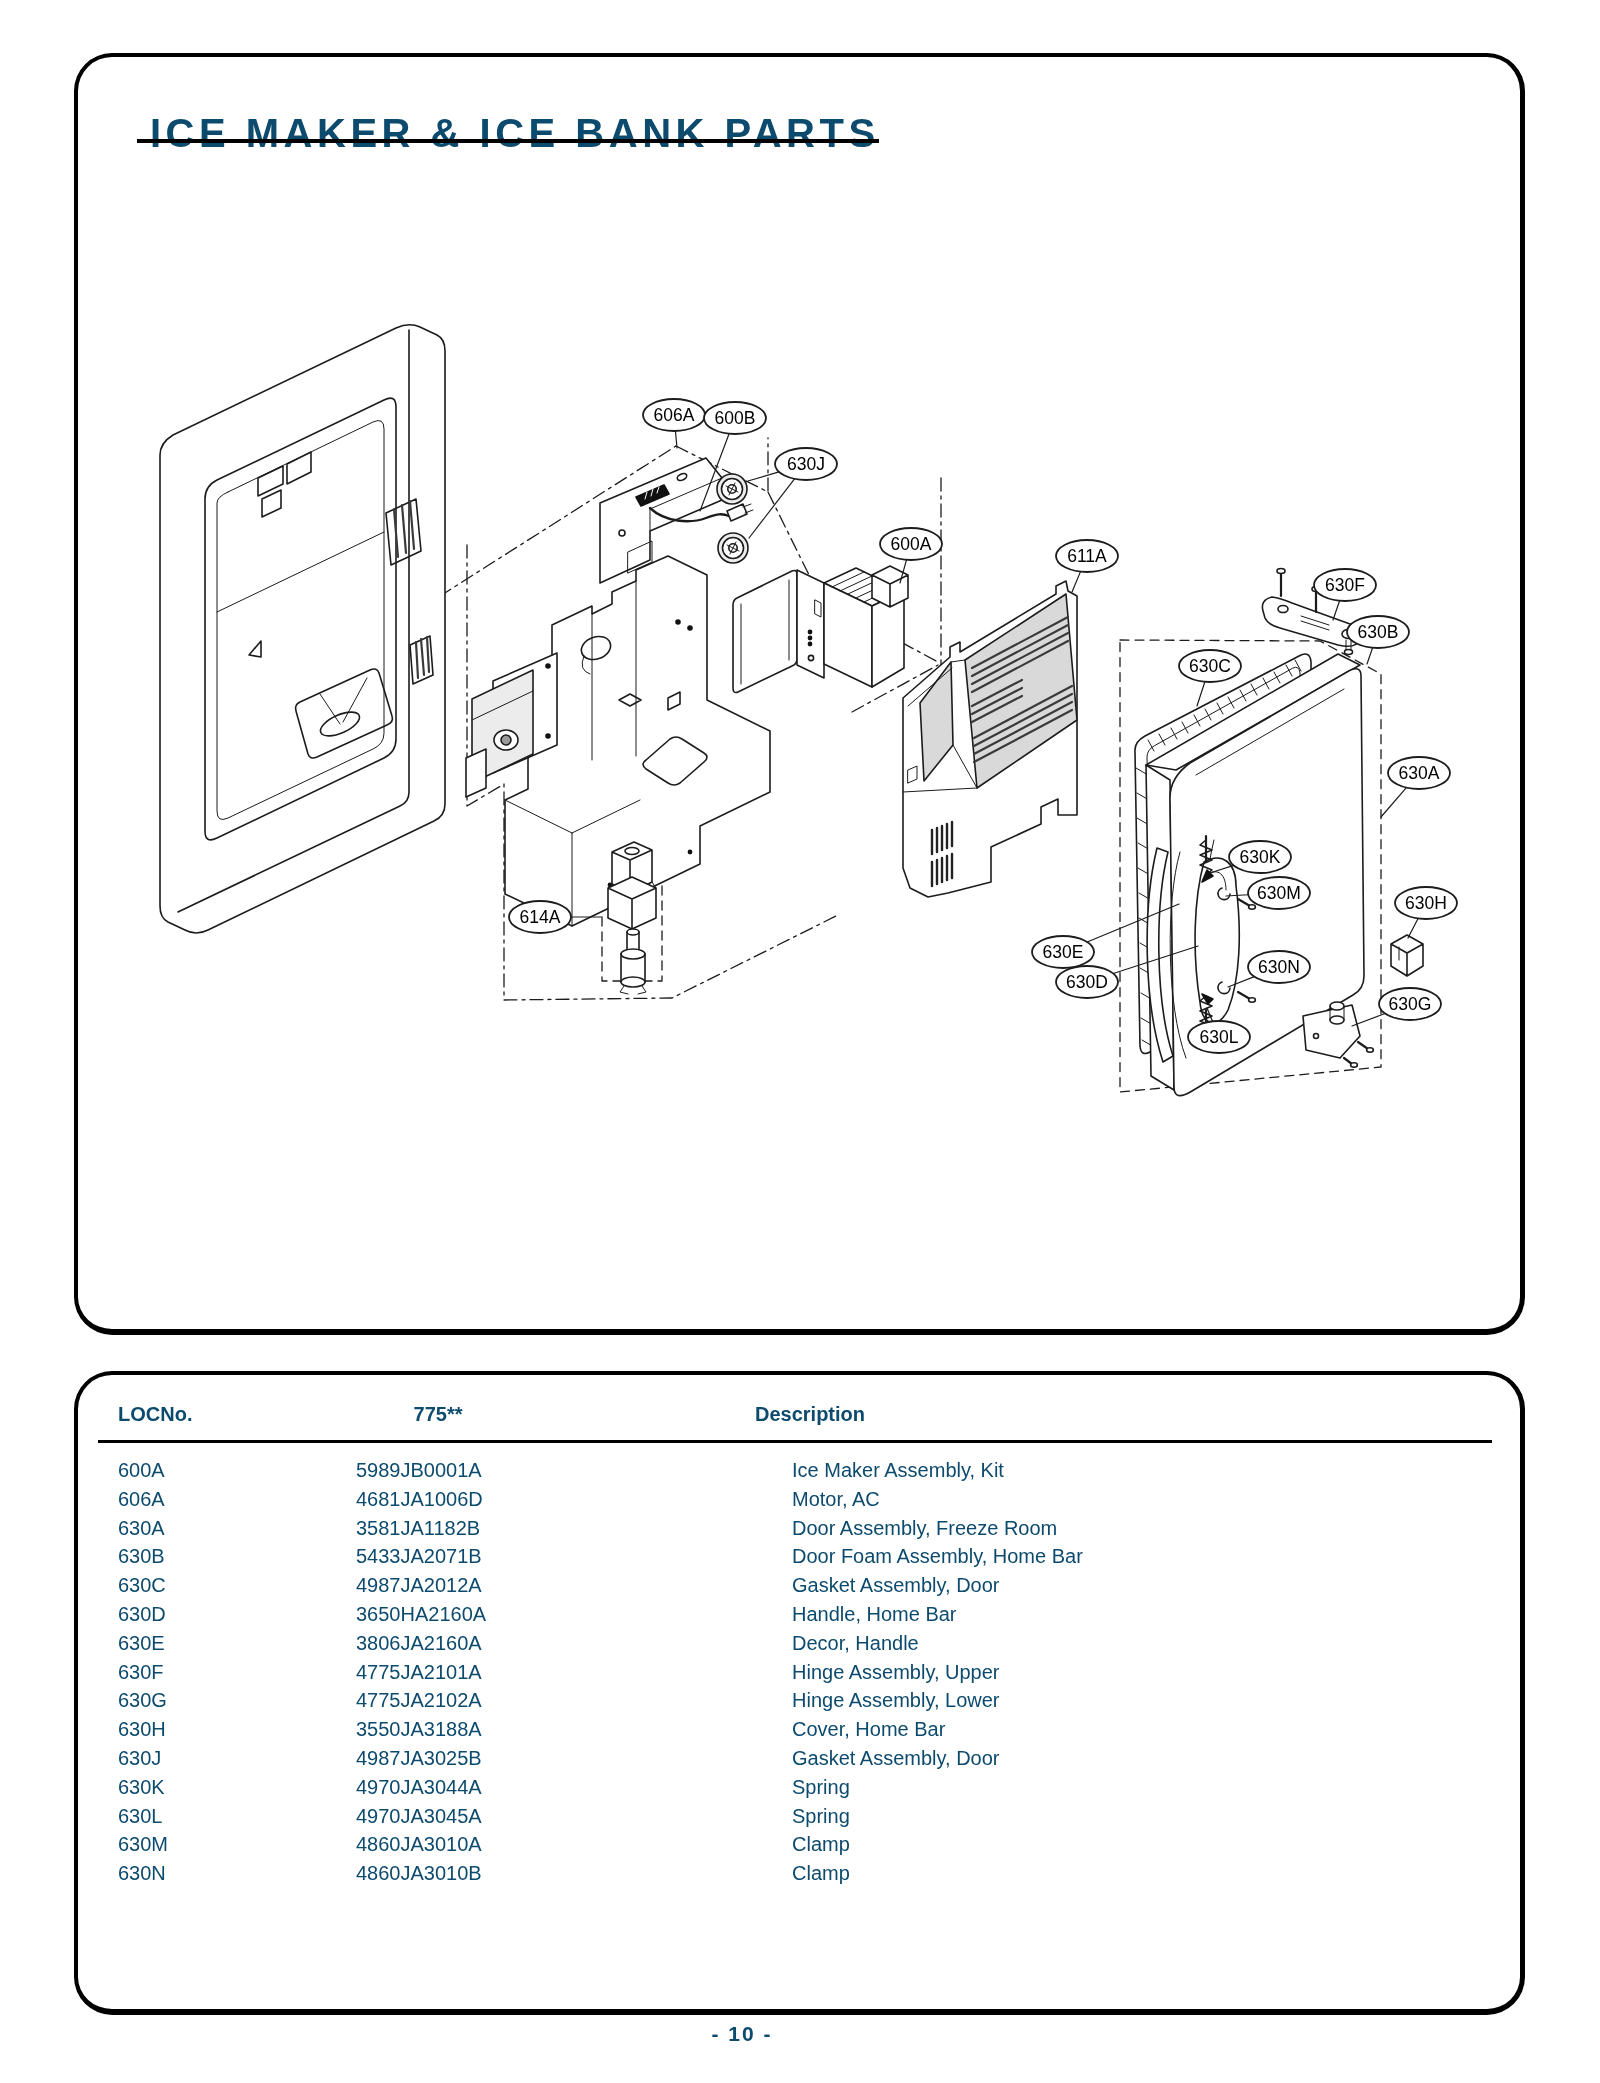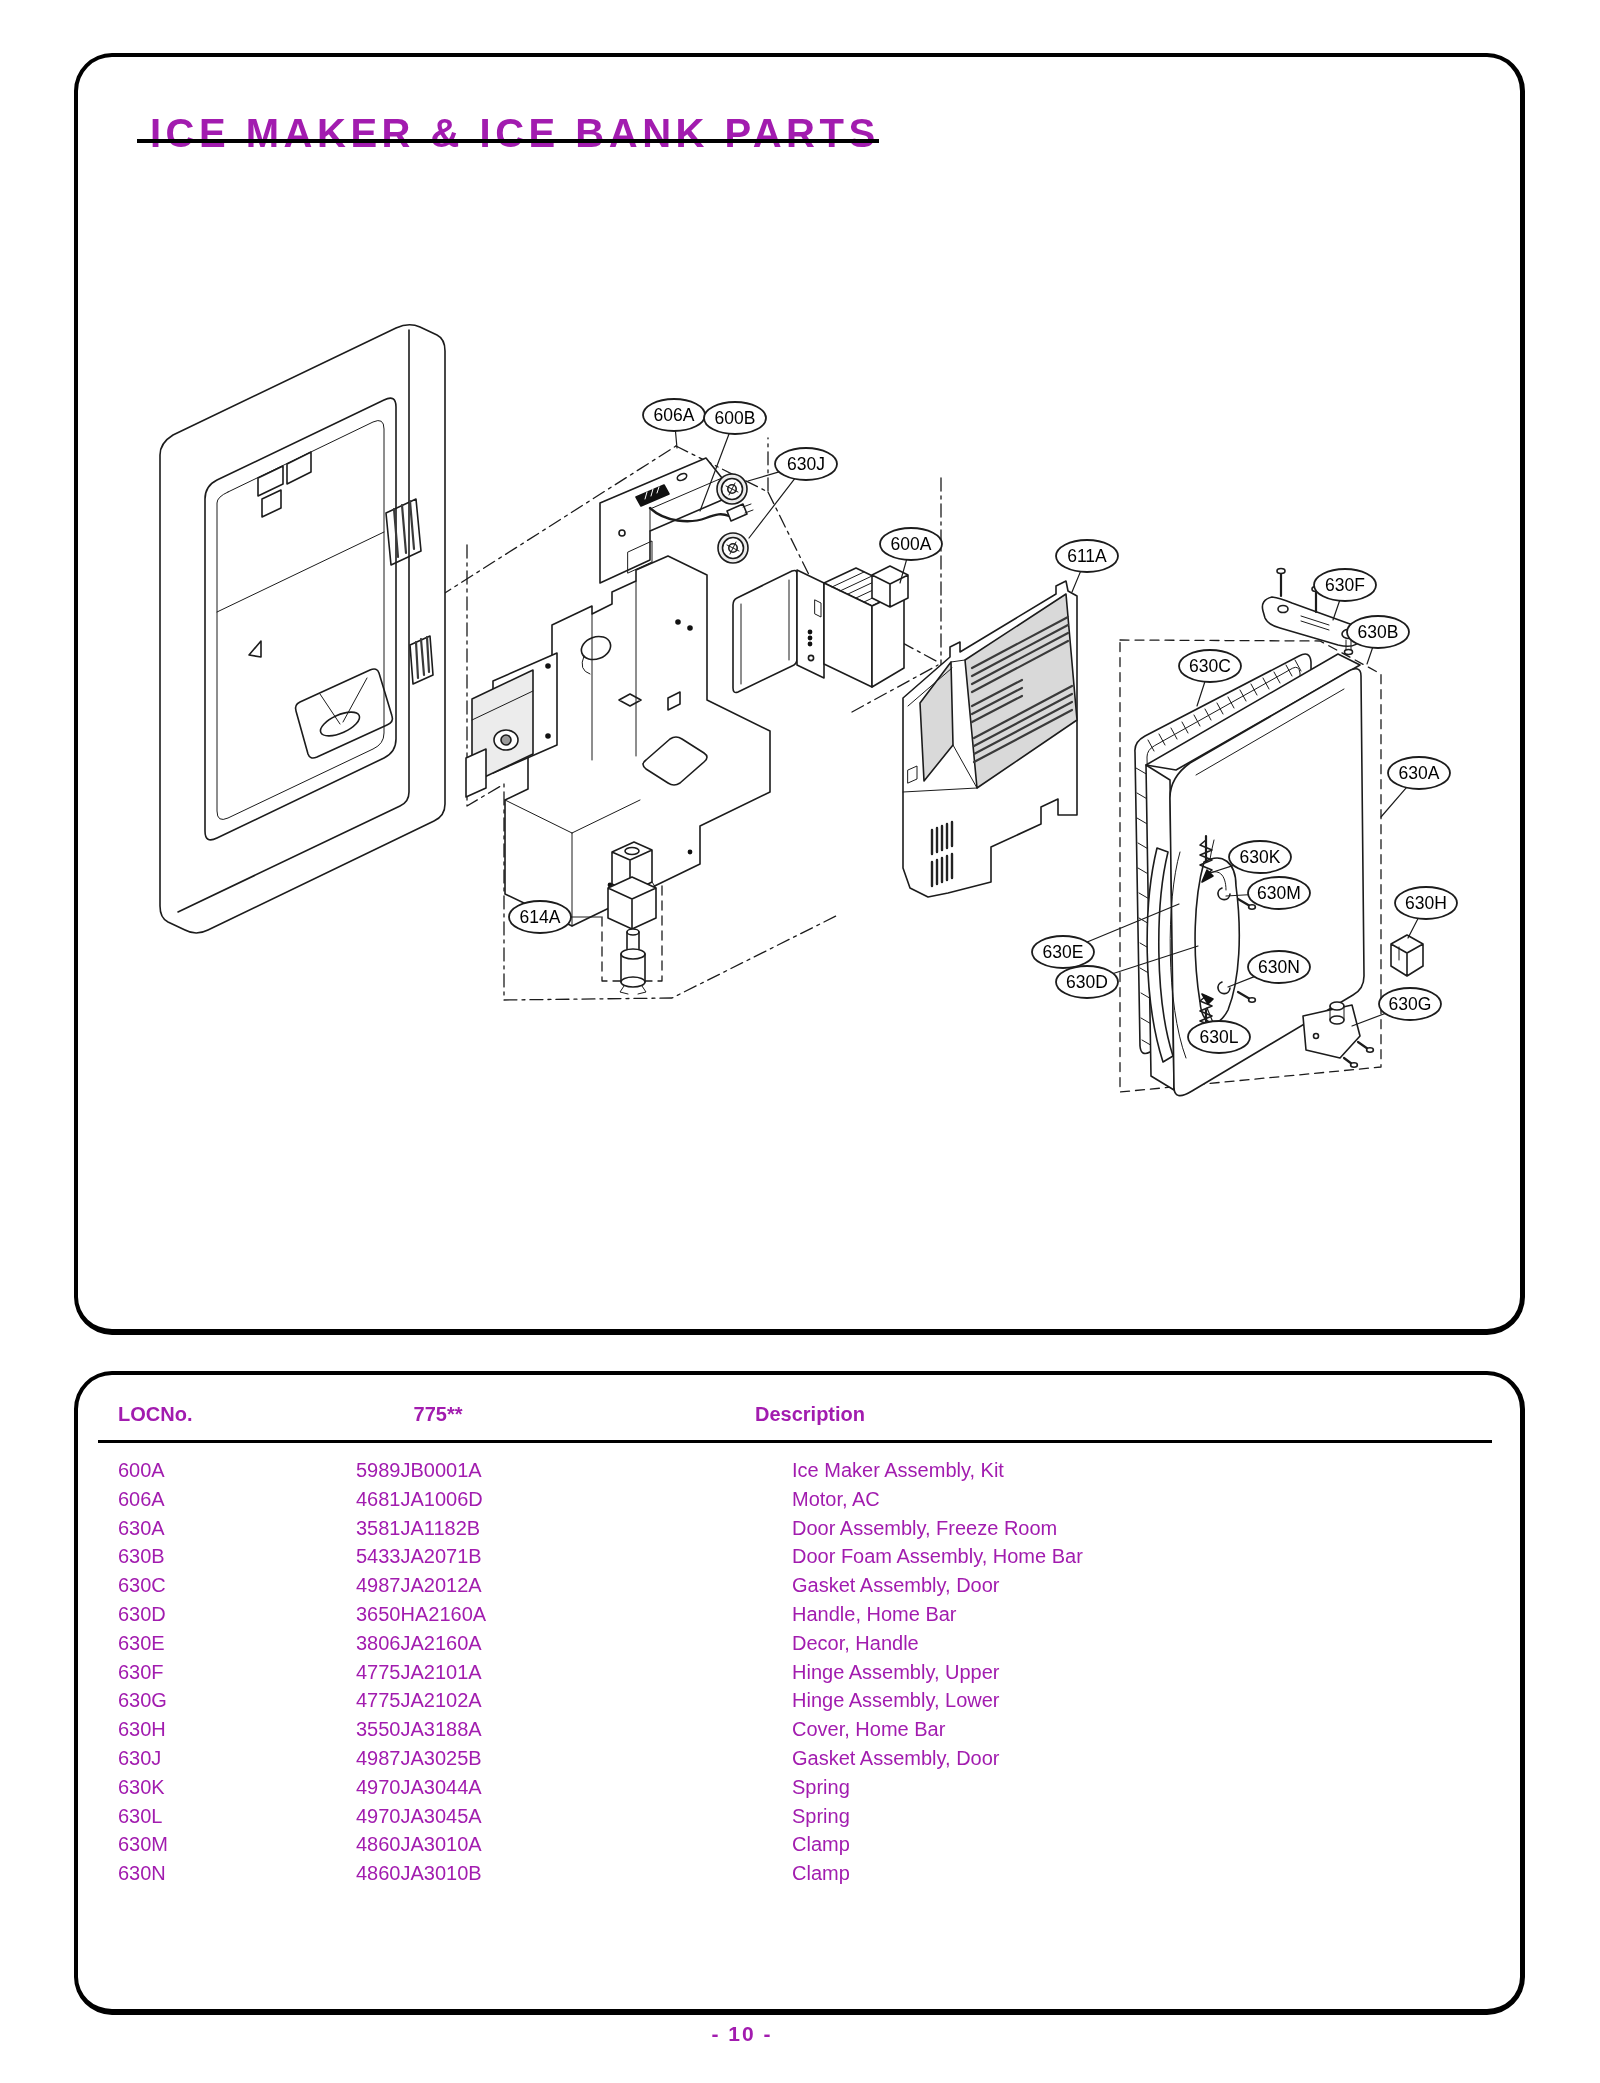--- a/index.html
+++ b/index.html
@@ -1,18 +1,18 @@
 <!DOCTYPE html>
 <html><head>
 <meta charset="utf-8">
 <style>
   html,body { margin:0; padding:0; background:#f2f2f2; }
   #page {
     position:relative; width:1600px; height:2083px; background:#ffffff;
-    font-family:"Liberation Sans", sans-serif; color:#a21caf; overflow:hidden;
+    font-family:"Liberation Sans", sans-serif; color:#0c4a6e; overflow:hidden;
   }
   .round-box {
     position:absolute; border:4px solid #000; border-radius:38px; background:transparent;
   }
   #diagram-box { left:74px; top:53px; width:1442px; height:1272px; border-bottom-width:6px; border-right-width:5px; }
   #table-box   { left:74px; top:1371px; width:1442px; height:634px; border-bottom-width:6px; border-right-width:5px; }
   #page-title {
     position:absolute; left:150px; top:84px; font-size:40px; font-weight:bold;
     letter-spacing:4.5px; white-space:nowrap; line-height:1.1;
   }

